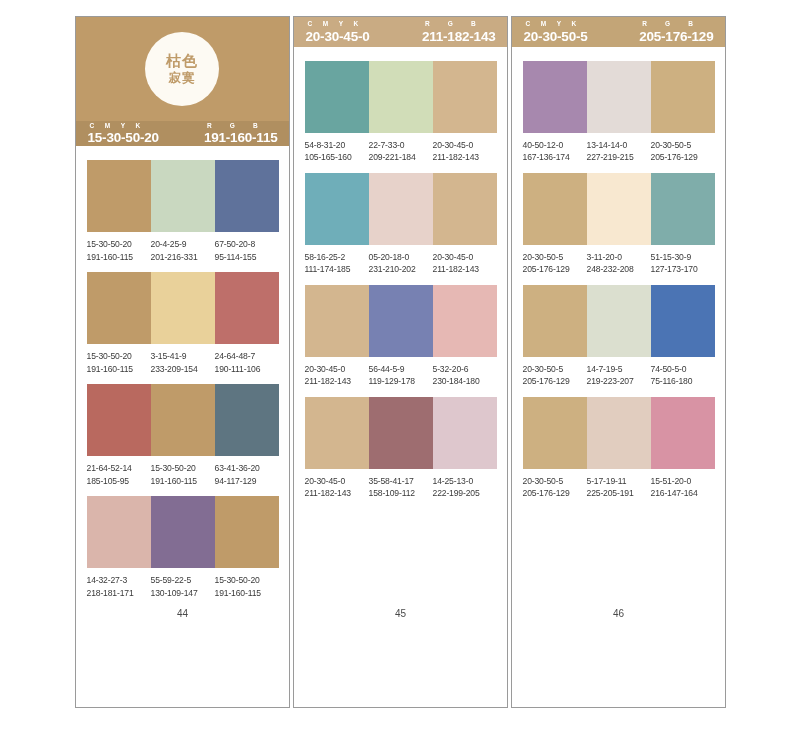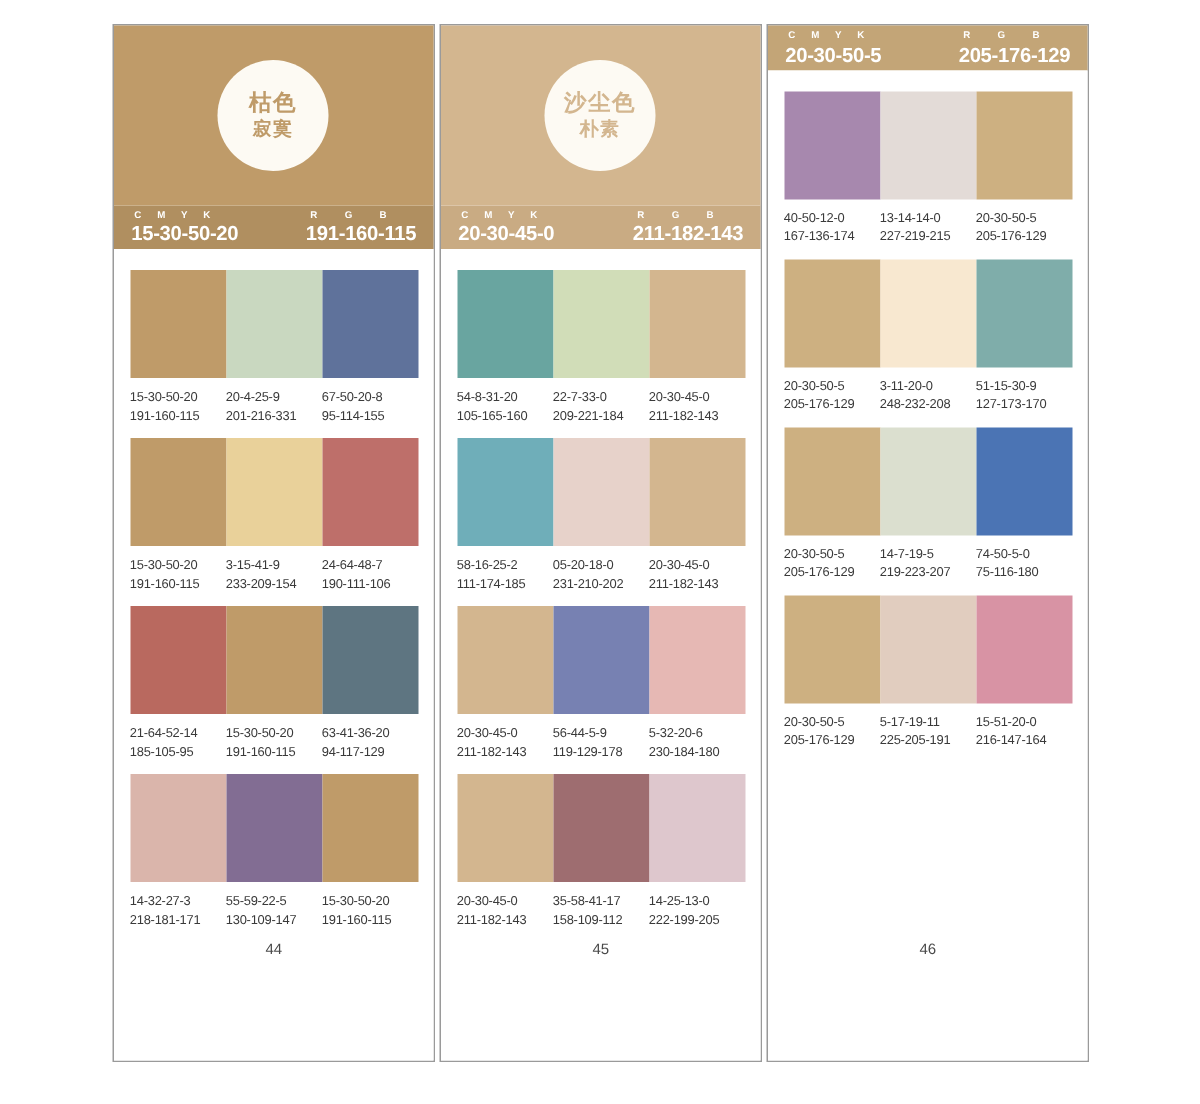--- a/index.html
+++ b/index.html
@@ -128,21 +128,21 @@
     color: #3a3a3a;
     font-size: 8.6px;
     line-height: 1.45;
     letter-spacing: -0.15px;
     white-space: nowrap;
   }
   .code-cell .cmyk,
   .code-cell .rgb { display: block; }
   .page-number {
     margin-top: auto;
-    margin-bottom: 68px;
+    margin-bottom: 88px;
     text-align: center;
     font-size: 10px;
     color: #4a4a4a;
     width: 192px;
   }
 </style>
 </head>
 <body>
 
 <div class="page">
@@ -246,26 +246,20 @@
             <div class="code-cell">
               <span class="cmyk">15-30-50-20</span>
               <span class="rgb">191-160-115</span>
             </div>
           </div>
         </div>
         <div class="page-number">44</div>
       </div>
     </div>
     <div class="card" style="border-color: rgb(154, 154, 154);">
-      <div class="card-header" style="background: rgb(211, 182, 143);">
-        <div class="badge" style="background: rgb(253, 250, 243); color: rgb(211, 182, 143);">
-          <div class="badge-main">沙尘色</div>
-          <div class="badge-sub">朴素</div>
-        </div>
-      </div>
       <div class="code-band" style="background: rgb(201, 171, 131);">
         <div class="code-group">
           <div class="code-letters">C M Y K</div>
           <div class="code-value">20-30-45-0</div>
         </div>
         <div class="code-group right">
           <div class="code-letters rgb">R G B</div>
           <div class="code-value">211-182-143</div>
         </div>
       </div>

